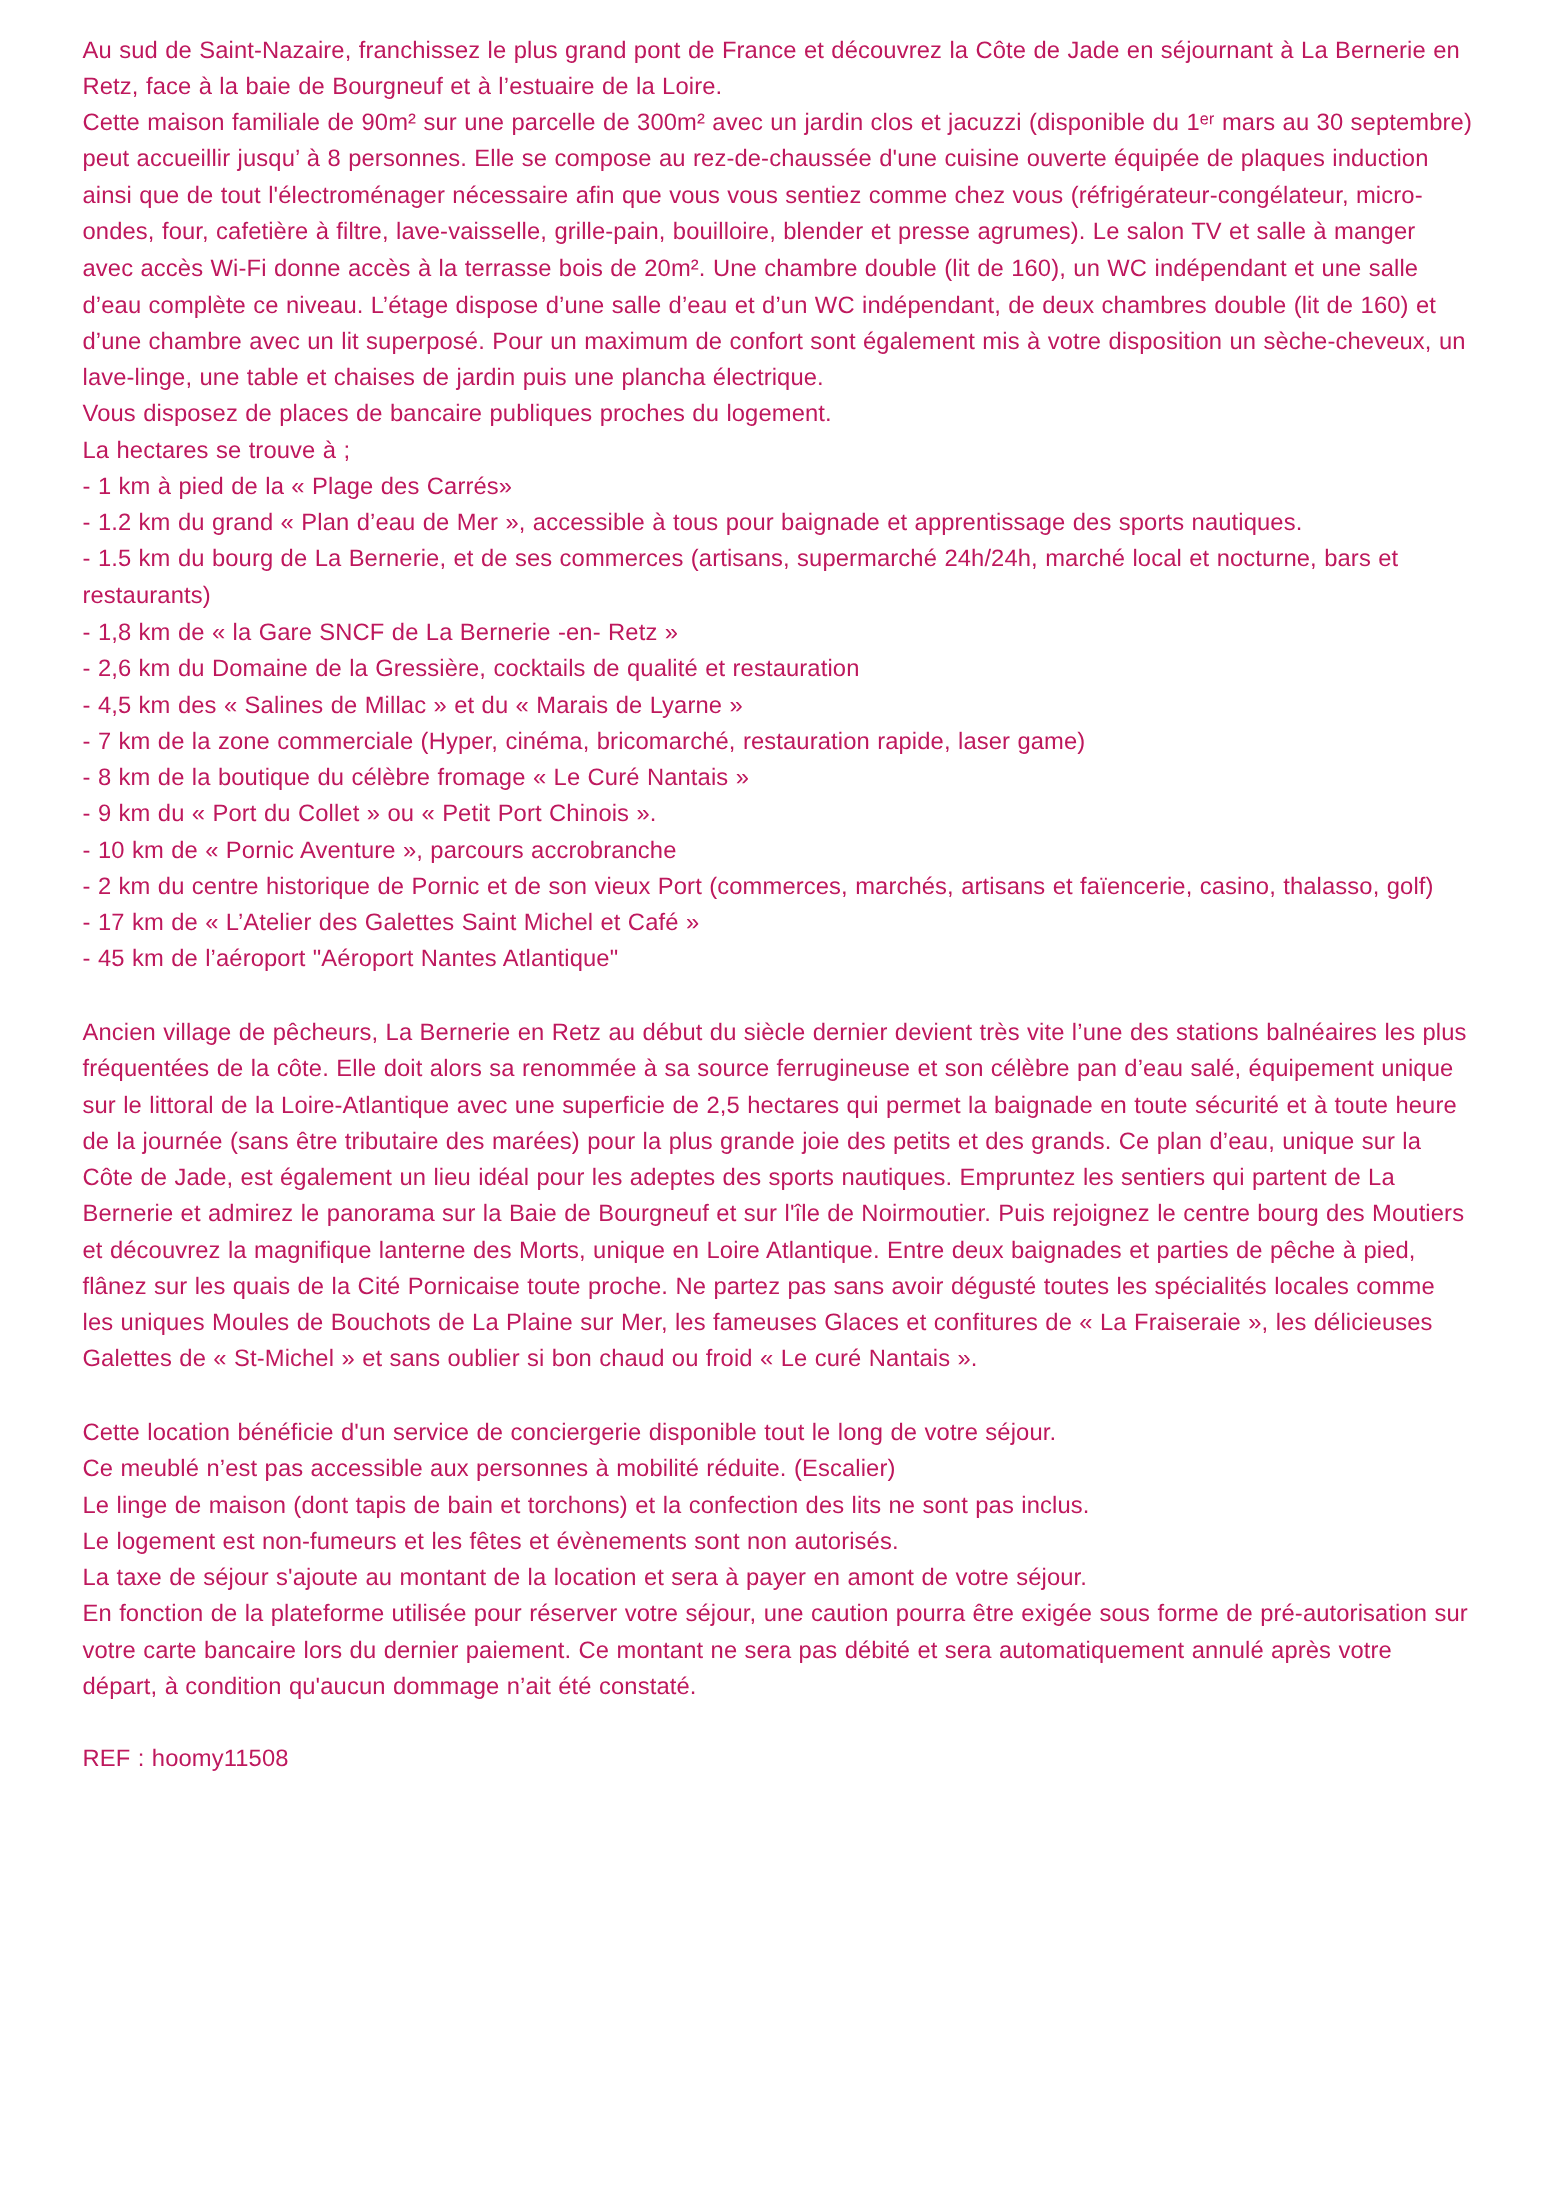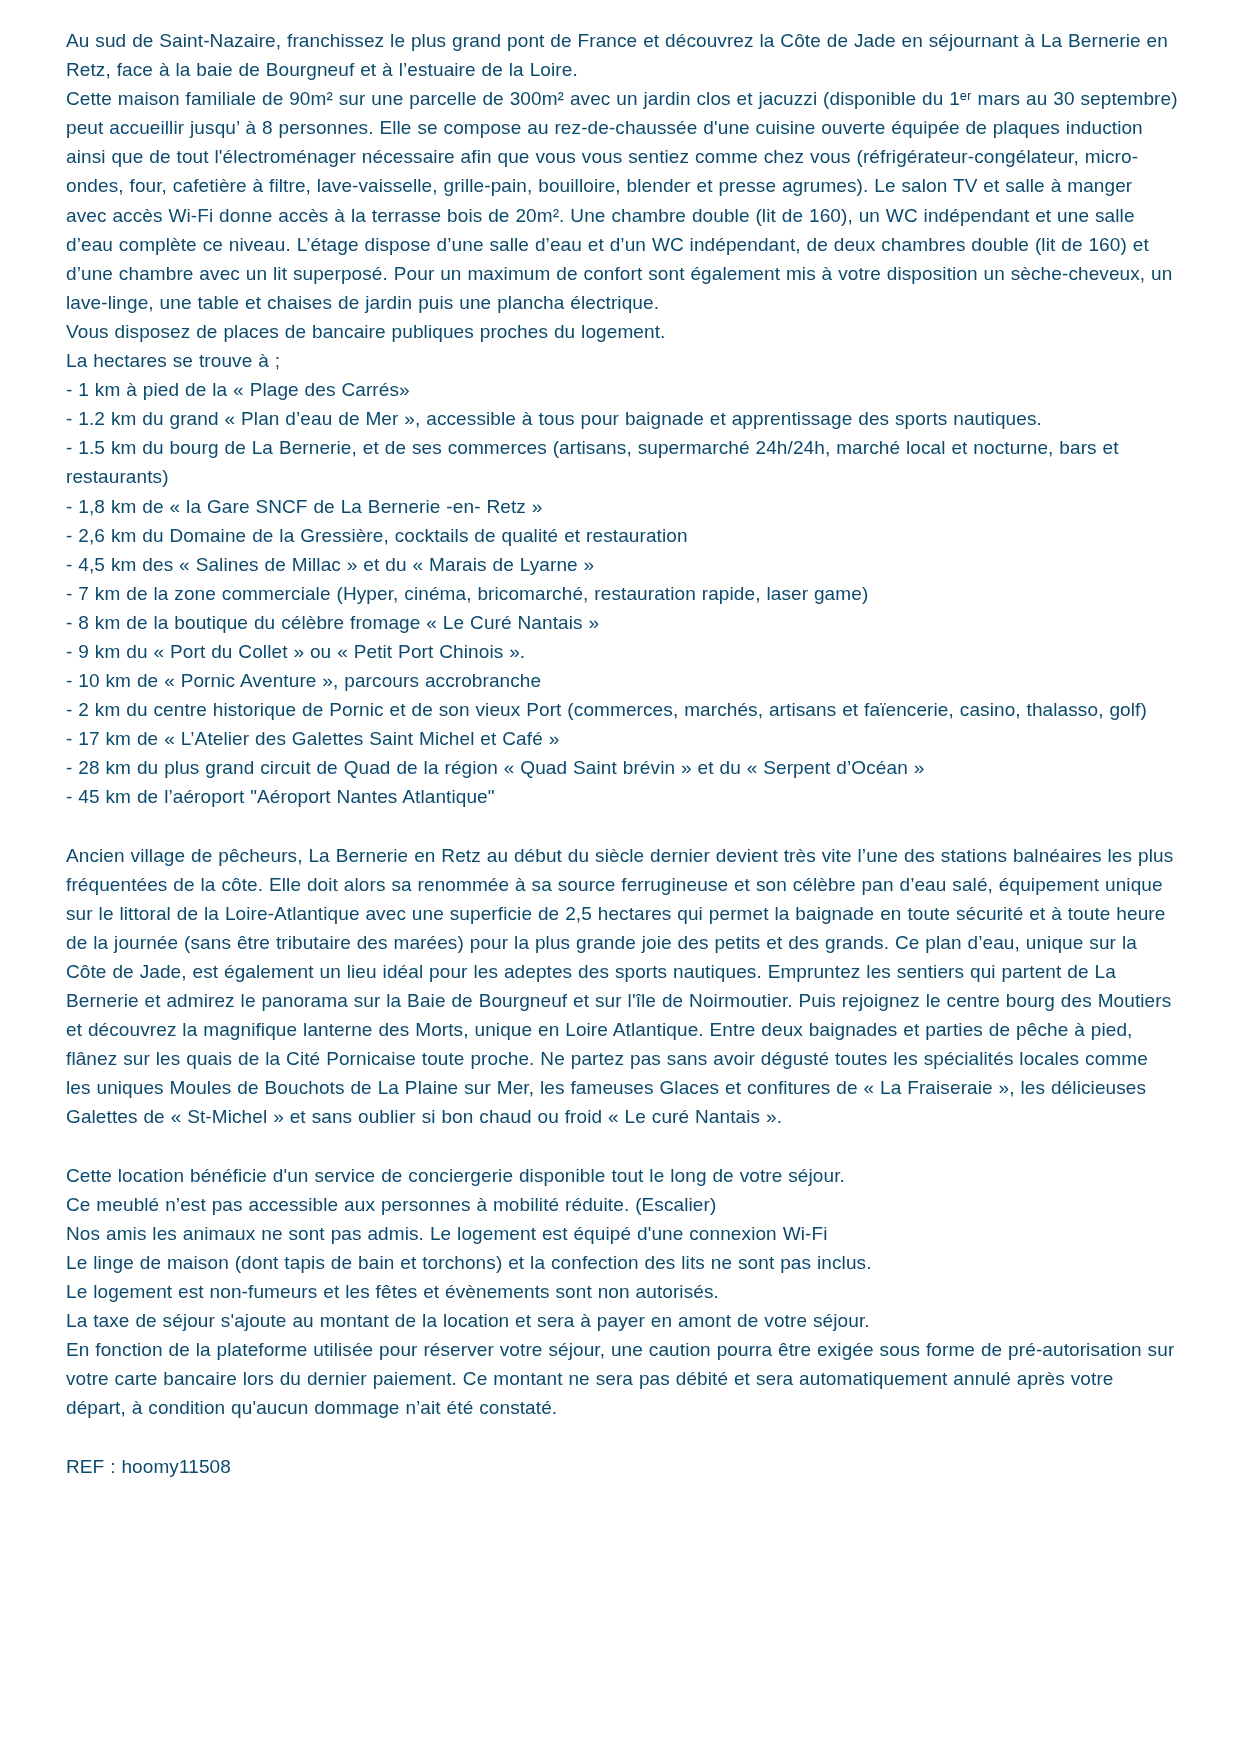--- a/index.html
+++ b/index.html
@@ -17,21 +17,21 @@
     width: 1240px;
     height: 1754px;
     padding: 26px 62px 0 66px;
     background: #ffffff;
   }
   .doc-body p {
     margin: 0;
     font-family: "Liberation Sans", "DejaVu Sans", sans-serif;
     font-size: 19px;
     line-height: 29.1px;
-    color: #0c4a6e;
+    color: #be185d;
     letter-spacing: 0.1px;
     word-spacing: 0.5px;
   }
   .block + .block {
     margin-top: 29.1px;
   }
 </style>
 </head>
 <body>
 
@@ -47,30 +47,28 @@
         <p>- 1.5 km du bourg de La Bernerie, et de ses commerces (artisans, supermarché 24h/24h, marché local et nocturne, bars et restaurants)</p>
         <p>- 1,8 km de « la Gare SNCF de La Bernerie -en- Retz »</p>
         <p>- 2,6 km du Domaine de la Gressière, cocktails de qualité et restauration</p>
         <p>- 4,5 km des « Salines de Millac » et du « Marais de Lyarne »</p>
         <p>- 7 km de la zone commerciale (Hyper, cinéma, bricomarché, restauration rapide, laser game)</p>
         <p>- 8 km de la boutique du célèbre fromage « Le Curé Nantais »</p>
         <p>- 9 km du « Port du Collet » ou « Petit Port Chinois ».</p>
         <p>- 10 km de « Pornic Aventure », parcours accrobranche</p>
         <p>- 2 km du centre historique de Pornic et de son vieux Port (commerces, marchés, artisans et faïencerie, casino, thalasso, golf)</p>
         <p>- 17 km de « L’Atelier des Galettes Saint Michel et Café »</p>
-        <p>- 28 km du plus grand circuit de Quad de la région « Quad Saint brévin » et du « Serpent d’Océan »</p>
         <p>- 45 km de l’aéroport "Aéroport Nantes Atlantique"</p>
       </div>
       <div class="block">
         <p>Ancien village de pêcheurs, La Bernerie en Retz au début du siècle dernier devient très vite l’une des stations balnéaires les plus fréquentées de la côte. Elle doit alors sa renommée à sa source ferrugineuse et son célèbre pan d’eau salé, équipement unique sur le littoral de la Loire-Atlantique avec une superficie de 2,5 hectares qui permet la baignade en toute sécurité et à toute heure de la journée (sans être tributaire des marées) pour la plus grande joie des petits et des grands. Ce plan d’eau, unique sur la Côte de Jade, est également un lieu idéal pour les adeptes des sports nautiques. Empruntez les sentiers qui partent de La Bernerie et admirez le panorama sur la Baie de Bourgneuf et sur l'île de Noirmoutier. Puis rejoignez le centre bourg des Moutiers et découvrez la magnifique lanterne des Morts, unique en Loire Atlantique. Entre deux baignades et parties de pêche à pied, flânez sur les quais de la Cité Pornicaise toute proche. Ne partez pas sans avoir dégusté toutes les spécialités locales comme les uniques Moules de Bouchots de La Plaine sur Mer, les fameuses Glaces et confitures de « La Fraiseraie », les délicieuses Galettes de « St-Michel » et sans oublier si bon chaud ou froid « Le curé Nantais ».</p>
       </div>
       <div class="block">
         <p>Cette location bénéficie d'un service de conciergerie disponible tout le long de votre séjour.</p>
         <p>Ce meublé n’est pas accessible aux personnes à mobilité réduite. (Escalier)</p>
-        <p>Nos amis les animaux ne sont pas admis. Le logement est équipé d'une connexion Wi-Fi</p>
         <p>Le linge de maison (dont tapis de bain et torchons) et la confection des lits ne sont pas inclus.</p>
         <p>Le logement est non-fumeurs et les fêtes et évènements sont non autorisés.</p>
         <p>La taxe de séjour s'ajoute au montant de la location et sera à payer en amont de votre séjour.</p>
         <p>En fonction de la plateforme utilisée pour réserver votre séjour, une caution pourra être exigée sous forme de pré-autorisation sur votre carte bancaire lors du dernier paiement. Ce montant ne sera pas débité et sera automatiquement annulé après votre départ, à condition qu'aucun dommage n’ait été constaté.</p>
       </div>
       <div class="block">
         <p>REF : hoomy11508</p>
       </div>
     </div>
 </div>

